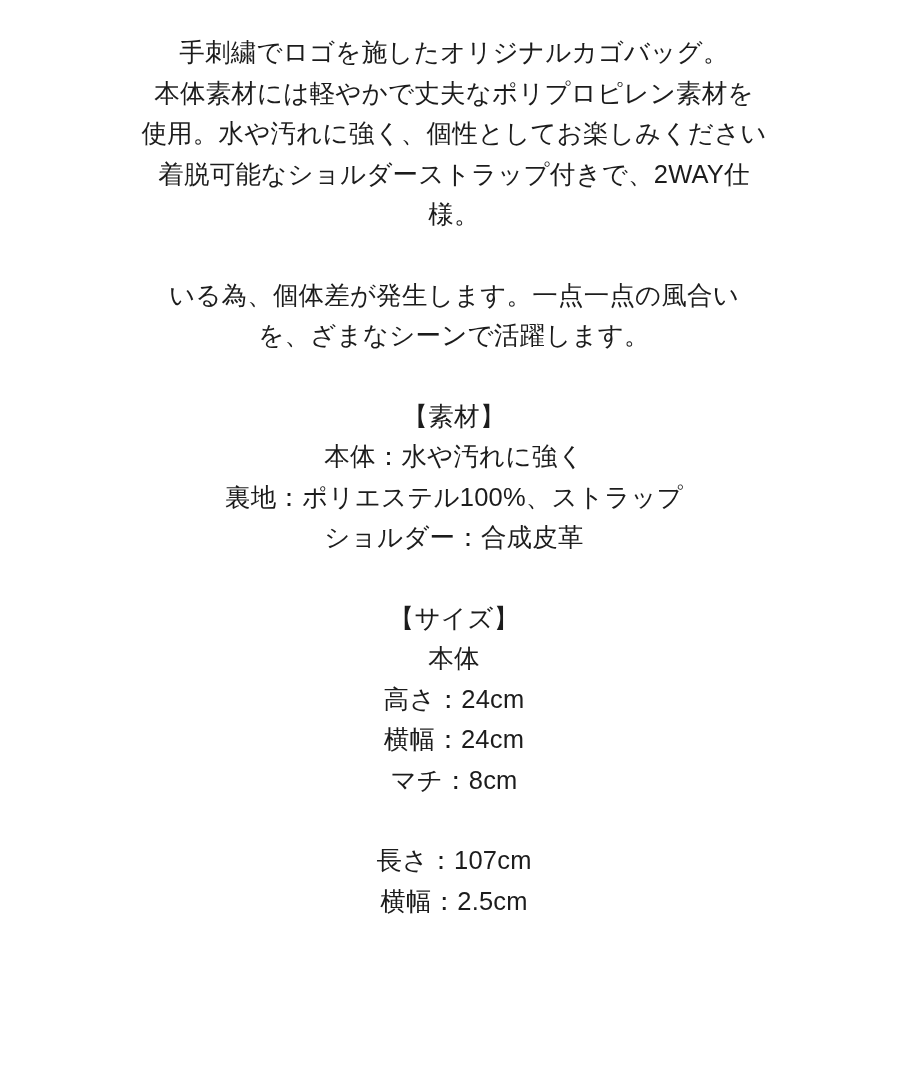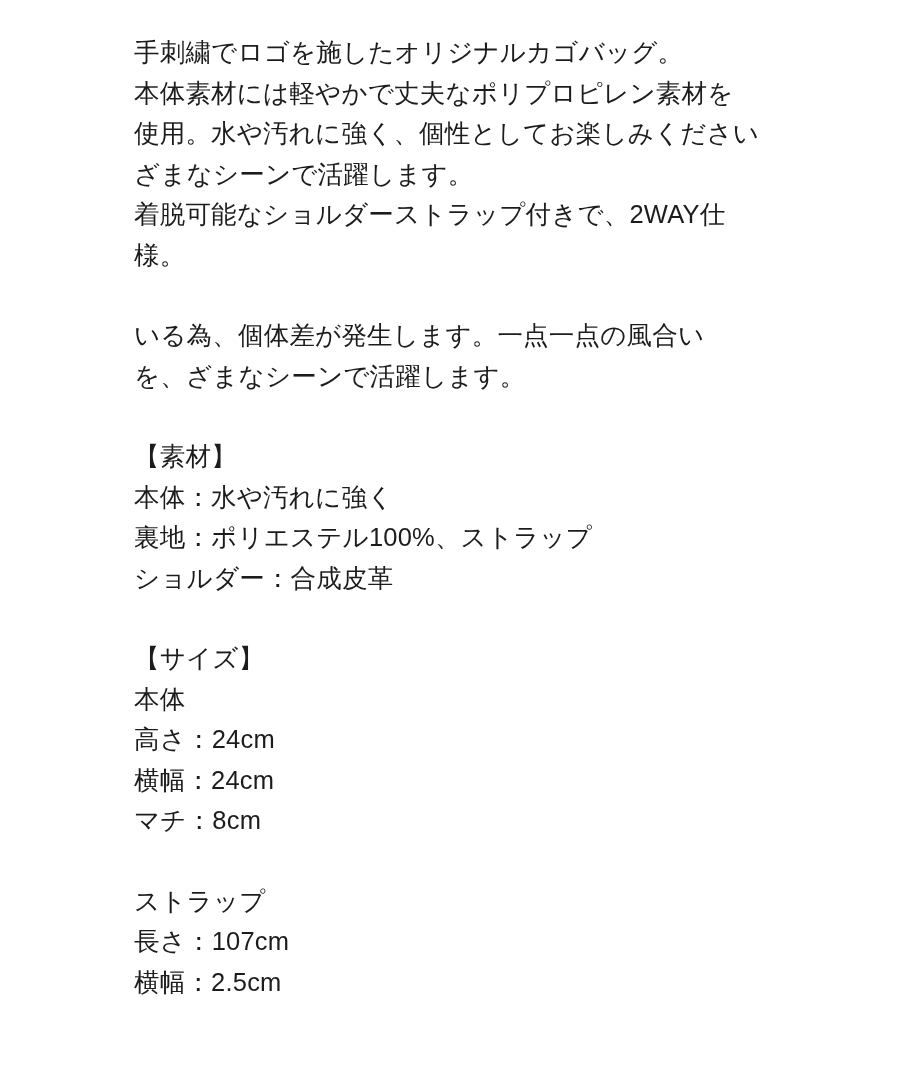--- a/index.html
+++ b/index.html
@@ -20,20 +20,21 @@
     width: 908px;
     height: 1080px;
     padding: 32px 134px 0 134px;
     background: #ffffff;
   }
   .desc {
     font-size: 25.5px;
     line-height: 40.5px;
     letter-spacing: 0.2px;
     word-break: break-all;
+    text-align: center;
   }
   .block {
     margin: 0;
   }
   .gap {
     height: 40px;
   }
   .gap-small {
     height: 40px;
   }
@@ -45,21 +46,20 @@
 <body>
 
 <div class="page">
 
   <div class="desc">
 
     <div class="block">
       <div class="line">手刺繍でロゴを施したオリジナルカゴバッグ。</div>
       <div class="line">本体素材には軽やかで丈夫なポリプロピレン素材を</div>
       <div class="line">使用。水や汚れに強く、個性としてお楽しみください</div>
-      <div class="line">ざまなシーンで活躍します。</div>
       <div class="line">着脱可能なショルダーストラップ付きで、2WAY仕</div>
       <div class="line">様。</div>
     </div>
 
     <div class="gap"></div>
 
     <div class="block">
       <div class="line">いる為、個体差が発生します。一点一点の風合い</div>
       <div class="line">を、ざまなシーンで活躍します。</div>
     </div>
@@ -79,19 +79,18 @@
       <div class="line">【サイズ】</div>
       <div class="line">本体</div>
       <div class="line">高さ：24cm</div>
       <div class="line">横幅：24cm</div>
       <div class="line">マチ：8cm</div>
     </div>
 
     <div class="gap-small"></div>
 
     <div class="block">
-      <div class="line">ストラップ</div>
       <div class="line">長さ：107cm</div>
       <div class="line">横幅：2.5cm</div>
     </div>
 
   </div>
 </div>
 
 </body></html>

